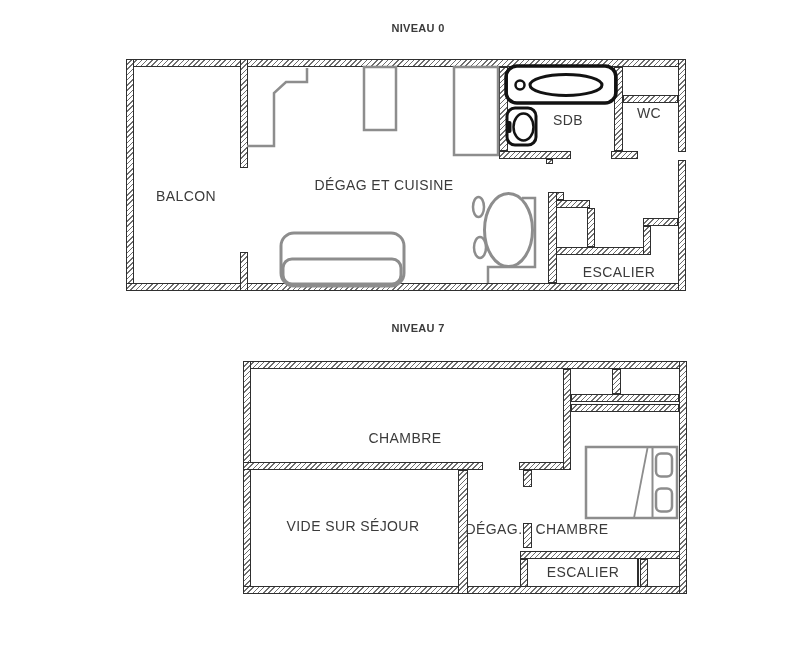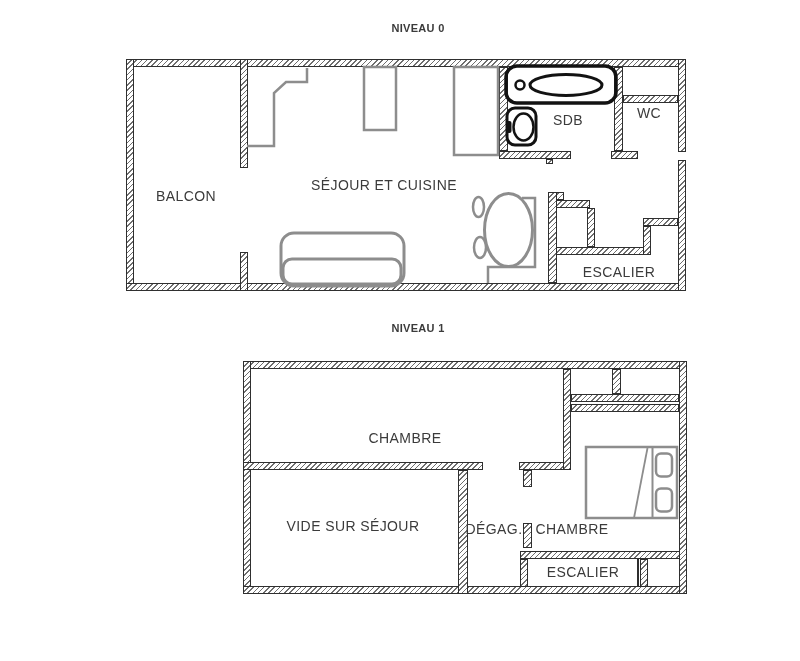--- a/index.html
+++ b/index.html
@@ -51,28 +51,28 @@
 
     <div class="wall" style="left:522px;top:192px;width:16px;height:8px"></div>
     <div class="wall" style="left:522px;top:192px;width:9px;height:91px"></div>
     <div class="wall" style="left:530px;top:200px;width:34px;height:8px"></div>
     <div class="wall" style="left:561px;top:208px;width:8px;height:39px"></div>
     <div class="wall" style="left:530px;top:247px;width:92px;height:8px"></div>
     <div class="wall" style="left:617px;top:226px;width:8px;height:29px"></div>
     <div class="wall" style="left:617px;top:218px;width:35px;height:8px"></div>
 
     <div class="room-label" style="left:160px;top:196px">BALCON</div>
-    <div class="room-label" style="left:358px;top:185px">SÉJOUR ET CUISINE</div>
+    <div class="room-label" style="left:358px;top:185px">DÉGAG ET CUISINE</div>
     <div class="room-label" style="left:542px;top:120px">SDB</div>
     <div class="room-label" style="left:623px;top:113px">WC</div>
     <div class="room-label" style="left:593px;top:272px">ESCALIER</div>
   </div>
 
   <div>
-    <div class="plan-title" style="left:392px;top:328px">NIVEAU 1</div>
+    <div class="plan-title" style="left:392px;top:328px">NIVEAU 7</div>
 
     <div class="wall" style="left:217px;top:361px;width:444px;height:8px"></div>
     <div class="wall" style="left:217px;top:361px;width:8px;height:233px"></div>
     <div class="wall" style="left:217px;top:586px;width:444px;height:8px"></div>
     <div class="wall" style="left:653px;top:361px;width:8px;height:233px"></div>
 
     <div class="wall" style="left:217px;top:462px;width:240px;height:8px"></div>
     <div class="wall" style="left:493px;top:462px;width:52px;height:8px"></div>
     <div class="wall" style="left:537px;top:369px;width:8px;height:101px"></div>
     <div class="wall" style="left:586px;top:369px;width:9px;height:25px"></div>

